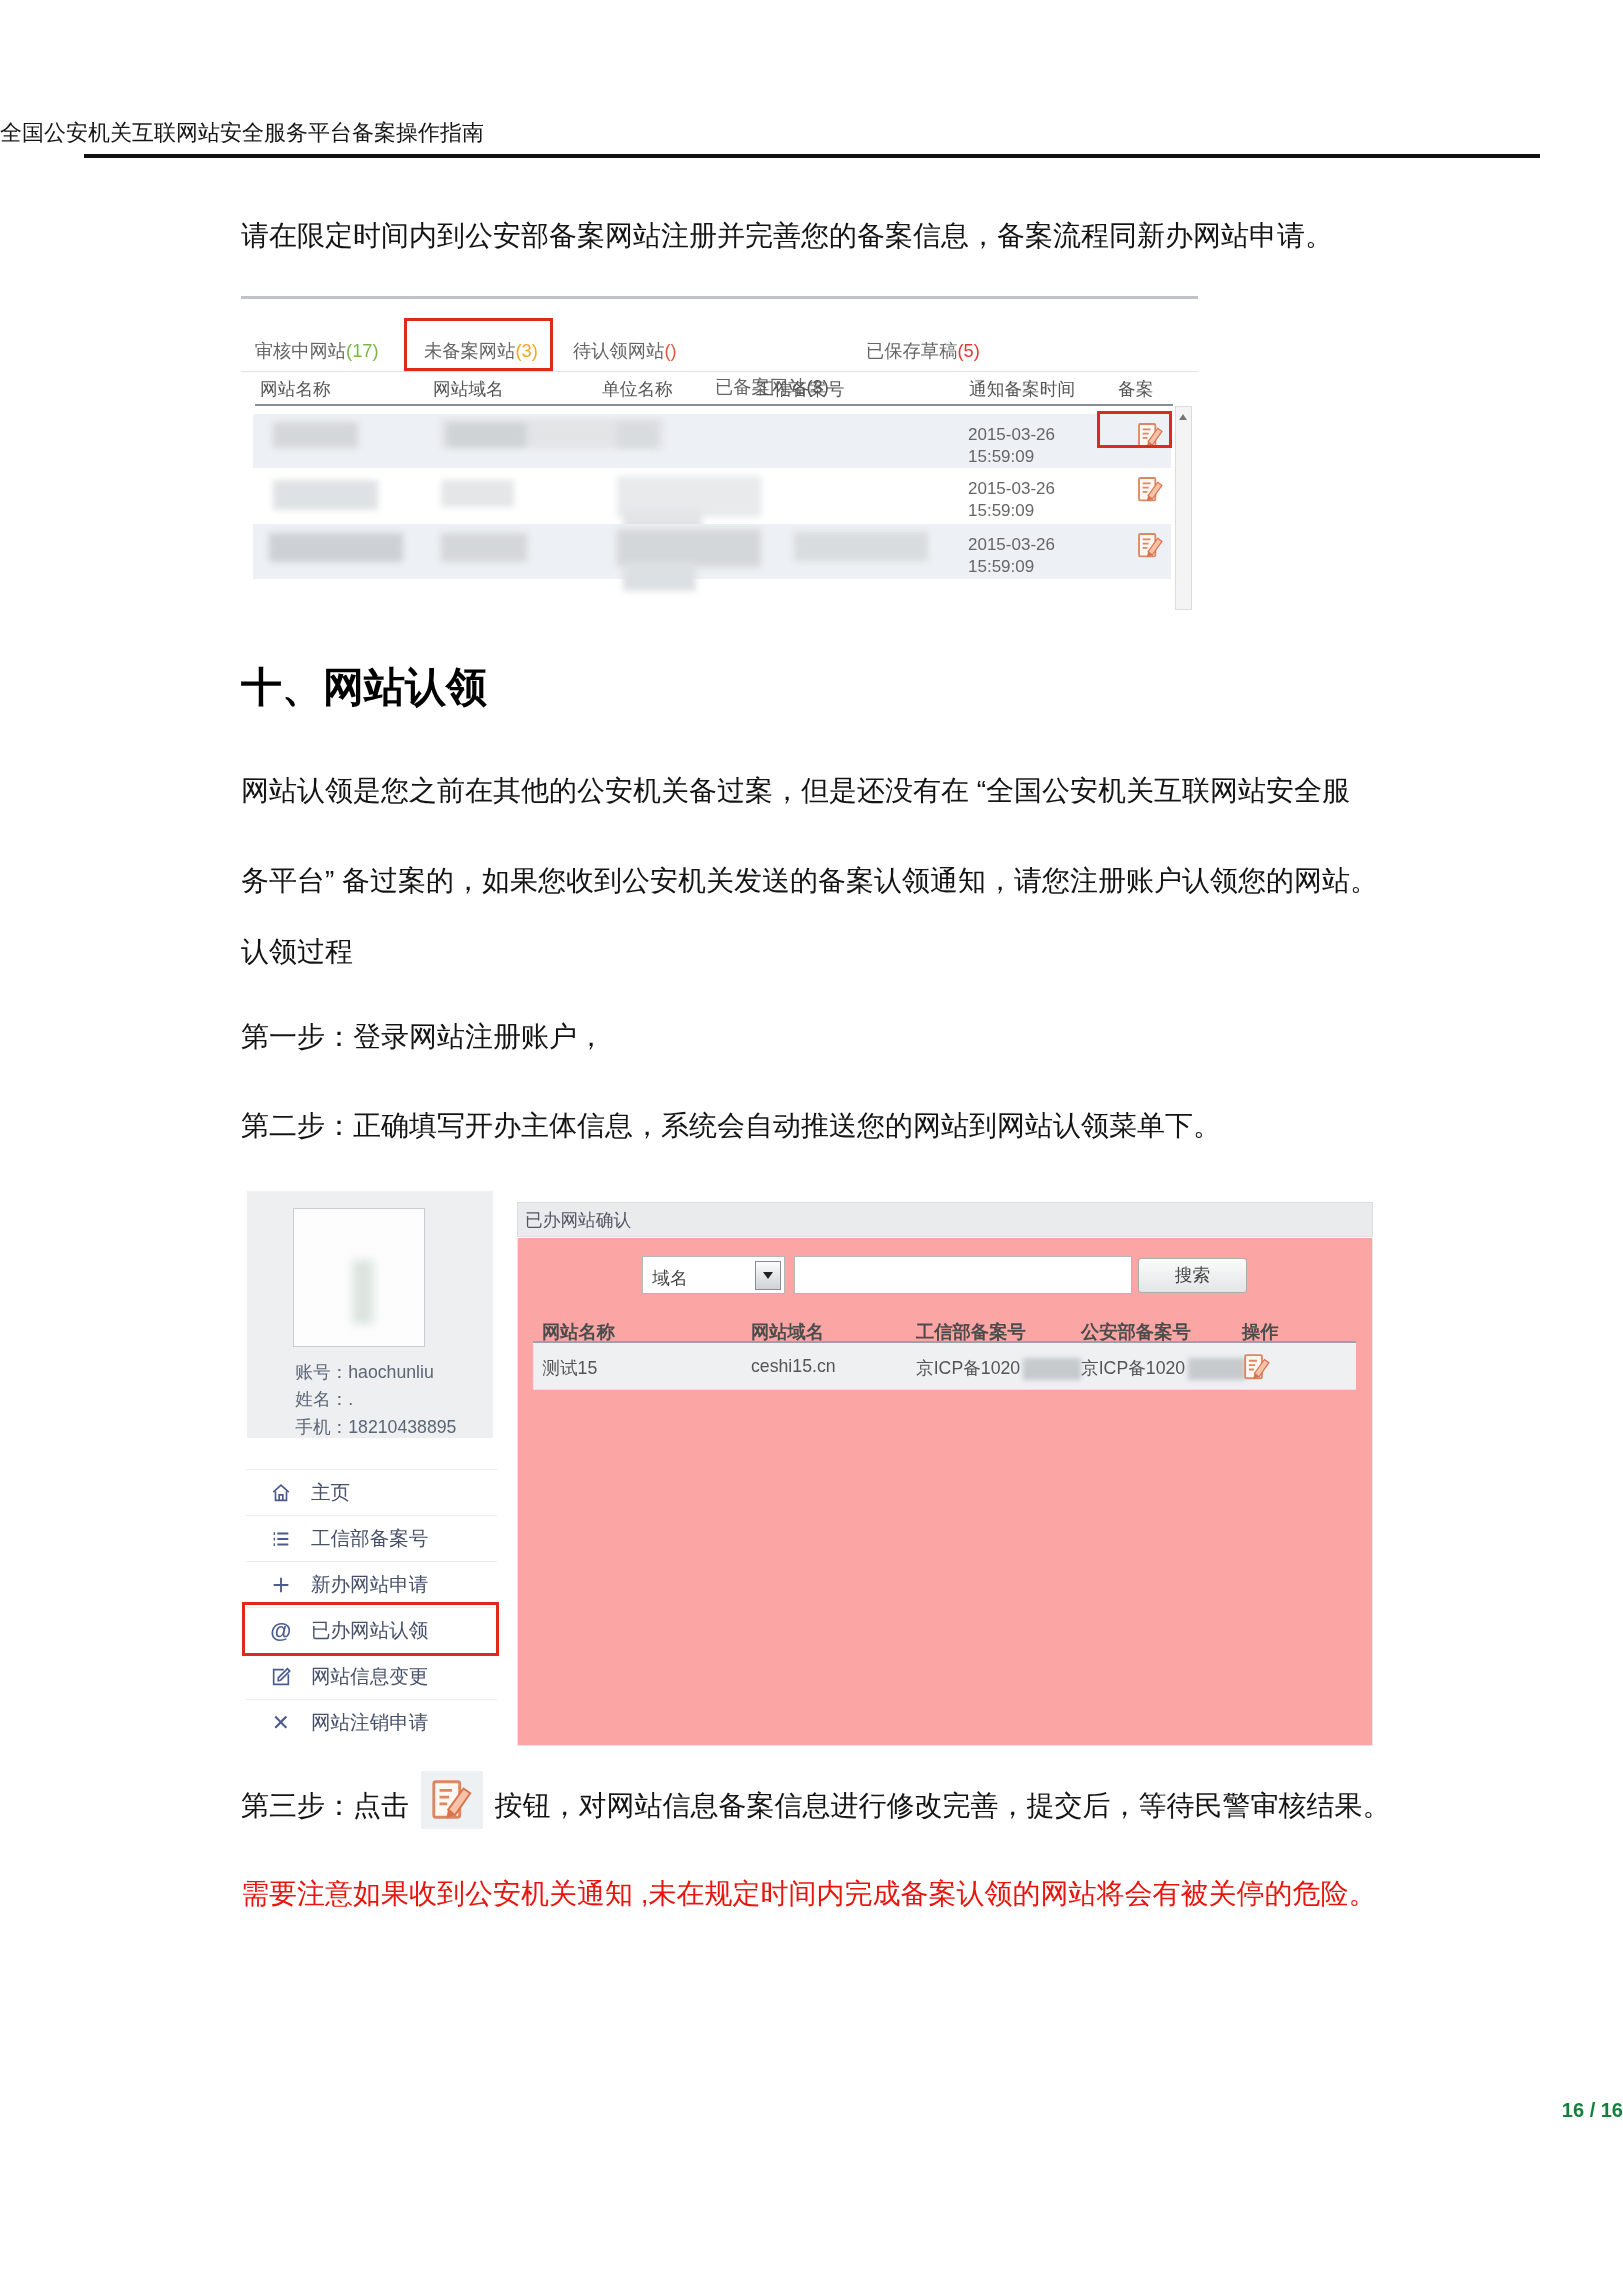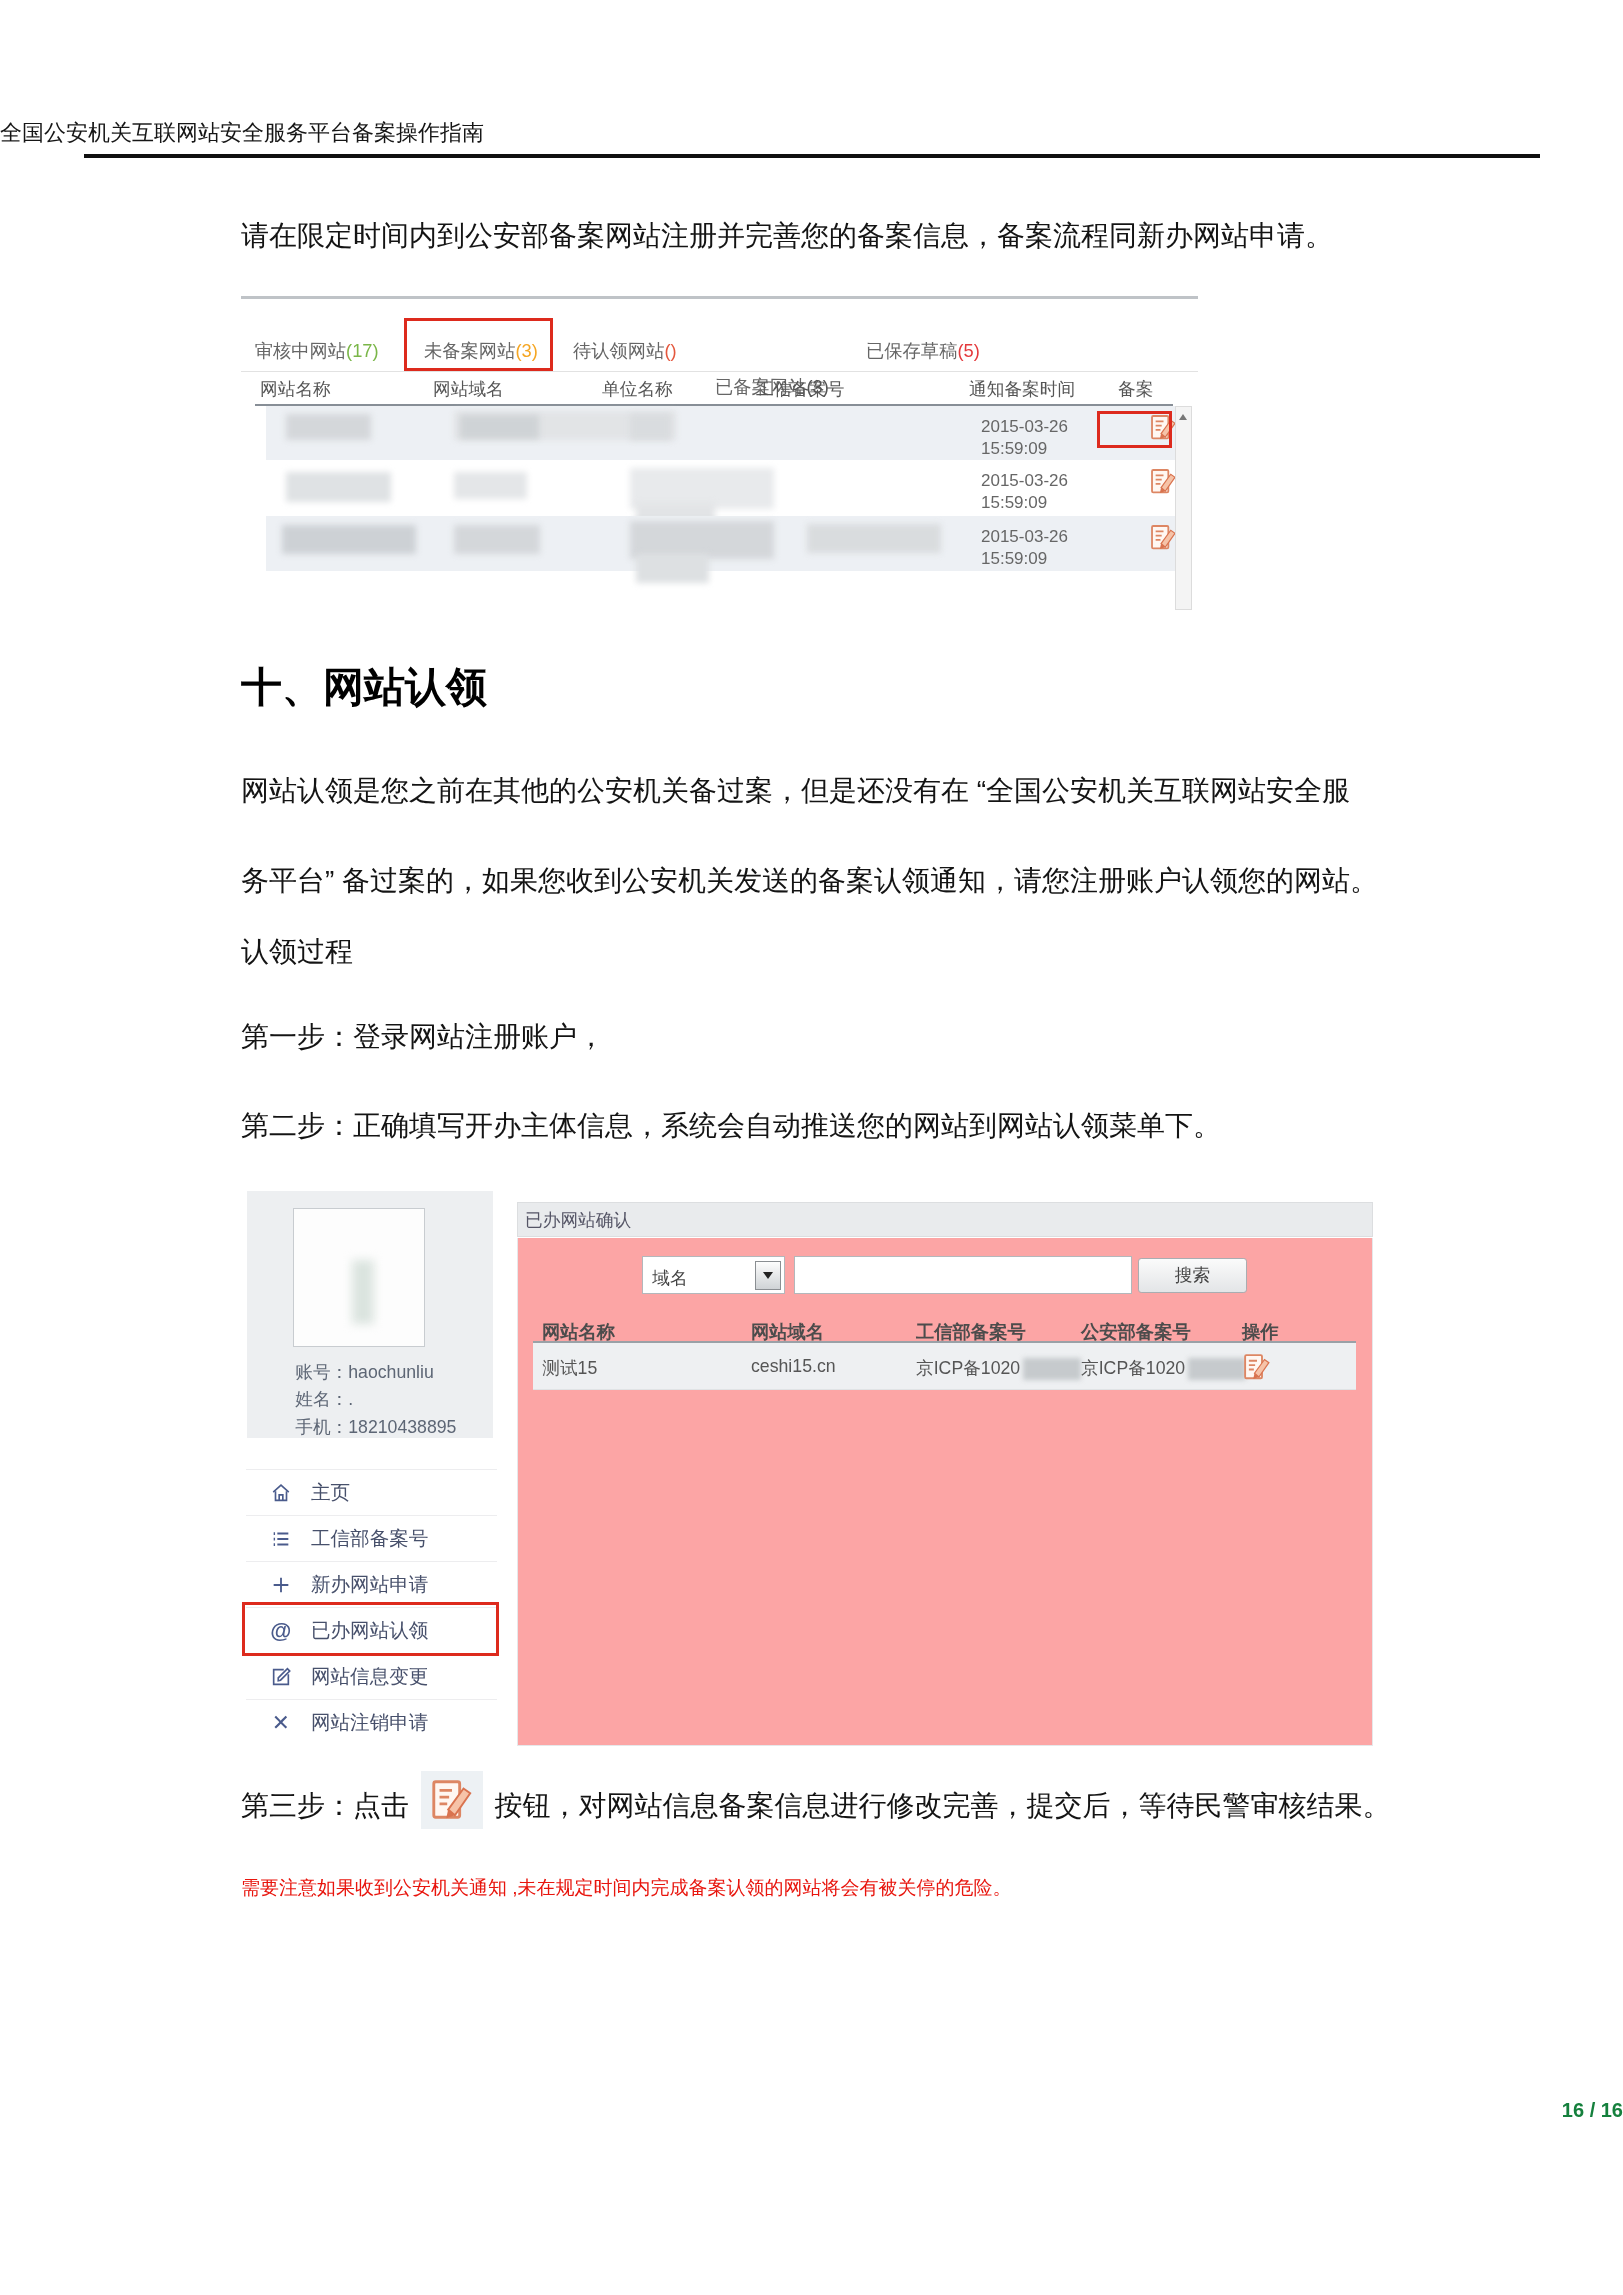--- a/index.html
+++ b/index.html
@@ -20,36 +20,36 @@
   .intro{top:217px;}
   .heading{position:absolute;left:241px;top:660px;font-size:41px;font-weight:bold;color:#000;}
   .p2l1{top:772px;}
   .p2l2{top:862px;}
   .process{top:933px;}
   .step1{top:1018px;}
   .step2{top:1107px;}
   .step3{position:absolute;left:241px;top:1765px;height:60px;display:flex;align-items:flex-end;font-size:28px;color:#141414;white-space:nowrap;}
   .s3icon{display:inline-block;width:62px;height:58px;background:#edf1f4;margin:0 11.8px;position:relative;top:3.9px;}
   .s3icon svg{width:46px;height:46px;margin:5.9px 7.9px;filter:blur(0.7px);}
-  .warning{position:absolute;left:241px;top:1875px;font-size:19px;color:var(--warning-red);white-space:nowrap;}
+  .warning{position:absolute;left:241px;top:1875px;font-size:28px;color:var(--warning-red);white-space:nowrap;}
   .footer{position:absolute;top:2099px;left:0;width:100%;text-align:right;font-size:20px;font-weight:bold;color:#15803d;}
 
   
   .fig1{position:absolute;left:241px;top:296px;width:957px;height:314px;background:#fff;}
   .f1-topline{position:absolute;left:0;top:0;width:957px;height:2.6px;background:#bfc3c7;}
   .tab{position:absolute;top:42px;font-size:18.3px;color:#666;white-space:nowrap;cursor:pointer;}
   .t1{left:13.7px;} .t2{left:183px;} .t3{left:332px;} .t4{left:474px;margin-top:36px;} .t5{left:625px;}
   .t1 .cnt{color:var(--count-green);} .t2 .cnt{color:var(--count-orange);}
   .t3 .cnt{color:var(--count-orangered);} .t4 .cnt{color:var(--count-dark);} .t5 .cnt{color:var(--count-red);}
   .f1-redbox-tab{position:absolute;left:163px;top:21.6px;width:149px;height:53px;border:3.9px solid var(--highlight-red);}
   .f1-tabline{position:absolute;left:0;top:75px;width:957px;height:1.3px;background:#e2e2e2;}
   .f1col{position:absolute;top:81px;font-size:17.7px;color:#555;}
   .c1{left:19px;} .c2{left:192px;} .c3{left:361px;} .c4{left:515px;} .c5{left:728px;} .c6{left:877px;}
   .f1-darkline{position:absolute;left:14.4px;top:108px;width:918px;height:2px;background:#878e96;}
-  .f1row{position:absolute;left:25px;width:918px;}
+  .f1row{position:absolute;left:12px;width:918px;margin-top:8px;}
   .r1{top:110px;height:54px;background:#edf0f4;}
   .r2{top:164px;height:56px;background:#ffffff;}
   .r3{top:220px;height:55px;background:#edf0f4;}
   .ts{position:absolute;left:715px;font-size:17px;color:#666;}
   .ts.d{top:10.5px;} .ts.t{top:33px;}
   .rowicon{position:absolute;left:883px;top:6.5px;width:29px;height:29px;cursor:pointer;}
   .rowicon svg,.rowicon2 svg{width:100%;height:100%;}
   .f1-redbox-icon{position:absolute;left:856px;top:115px;width:75px;height:37px;border:3.3px solid var(--highlight-red);}
   .f1-scroll{position:absolute;left:934px;top:110px;width:17px;height:204px;background:#f4f4f4;border:0.7px solid #dcdcdc;}
   .f1-scroll-arrow{position:absolute;left:3.3px;top:6.5px;width:0;height:0;border-left:4.6px solid transparent;border-right:4.6px solid transparent;border-bottom:6.5px solid #777;}

